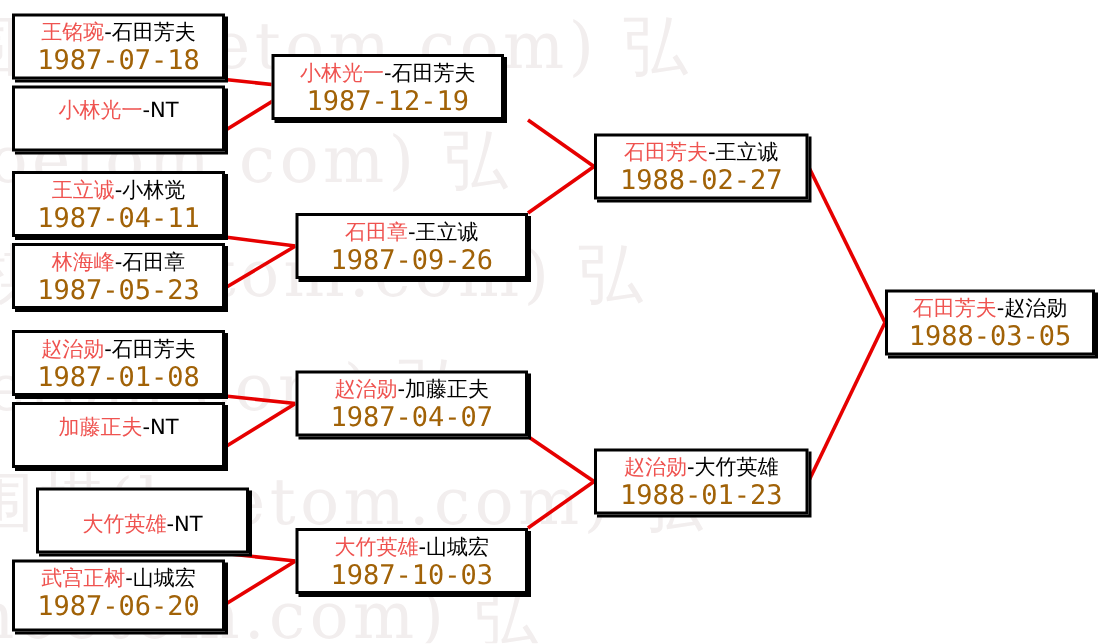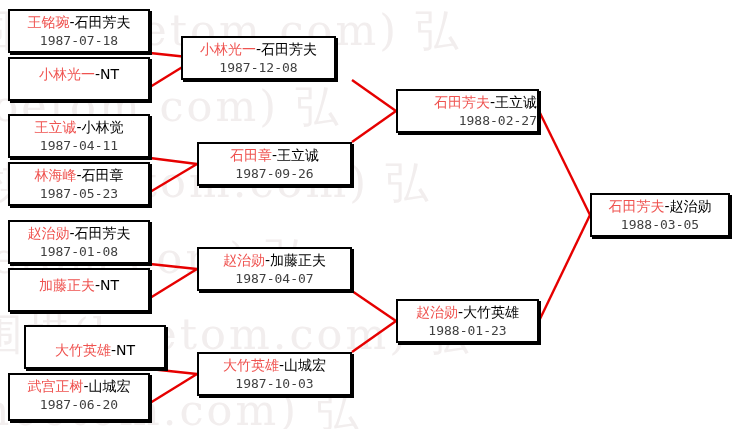--- a/index.html
+++ b/index.html
@@ -67,23 +67,23 @@
     font-size: 14px;
     line-height: 19px;
     white-space: nowrap;
     color: #000000;
   }
   .match .players .w { color: #ef5350; }
   .match .players .l { color: #000000; }
   .match .players .sep { color: #000000; }
   .match .date {
     font-family: "DejaVu Sans Mono", "Liberation Mono", monospace;
-    font-size: 13px;
+    font-size: 18px;
     line-height: 17px;
-    color: #404040;
+    color: #a16207;
     letter-spacing: 0px;
   }
   .match.tall { padding-top: 6px; }
 </style>
 </head>
 <body>
 
 <div id="bracket">
 
   <div class="wm-layer">
@@ -137,35 +137,35 @@
       </div>
       <div class="match tall" style="left: 24px; top: 325px; width: 142px; height: 44px; border-color: rgb(0, 0, 0); justify-content: center;">
         <div class="players"><span class="w" style="color: rgb(239, 83, 80);">大竹英雄</span><span class="sep">-</span><span class="l" style="color: rgb(0, 0, 0);">NT</span></div>
       </div>
       <div class="match" style="left: 8px; top: 373px; width: 142px; height: 48px; border-color: rgb(0, 0, 0); text-align: right;">
         <div class="players"><span class="w" style="color: rgb(239, 83, 80);">武宫正树</span><span class="sep">-</span><span class="l" style="color: rgb(0, 0, 0);">山城宏</span></div>
         <div class="date">1987-06-20</div>
       </div>
       <div class="match" style="left: 181px; top: 36px; width: 155px; height: 44px; border-color: rgb(0, 0, 0); text-align: center;">
         <div class="players"><span class="w" style="color: rgb(239, 83, 80);">小林光一</span><span class="sep">-</span><span class="l" style="color: rgb(0, 0, 0);">石田芳夫</span></div>
-        <div class="date">1987-12-08</div>
+        <div class="date">1987-12-19</div>
       </div>
       <div class="match" style="left: 197px; top: 142px; width: 155px; height: 44px; border-color: rgb(0, 0, 0);">
         <div class="players"><span class="w" style="color: rgb(239, 83, 80);">石田章</span><span class="sep">-</span><span class="l" style="color: rgb(0, 0, 0);">王立诚</span></div>
         <div class="date">1987-09-26</div>
       </div>
       <div class="match" style="left: 197px; top: 247px; width: 155px; height: 44px; border-color: rgb(0, 0, 0);">
         <div class="players"><span class="w" style="color: rgb(239, 83, 80);">赵治勋</span><span class="sep">-</span><span class="l" style="color: rgb(0, 0, 0);">加藤正夫</span></div>
         <div class="date">1987-04-07</div>
       </div>
       <div class="match" style="left: 197px; top: 352px; width: 155px; height: 44px; border-color: rgb(0, 0, 0);">
         <div class="players"><span class="w" style="color: rgb(239, 83, 80);">大竹英雄</span><span class="sep">-</span><span class="l" style="color: rgb(0, 0, 0);">山城宏</span></div>
         <div class="date">1987-10-03</div>
       </div>
-      <div class="match" style="left: 396px; top: 89px; width: 143px; height: 44px; border-color: rgb(0, 0, 0); align-items: flex-end;">
+      <div class="match" style="left: 396px; top: 89px; width: 143px; height: 44px; border-color: rgb(0, 0, 0);">
         <div class="players"><span class="w" style="color: rgb(239, 83, 80);">石田芳夫</span><span class="sep">-</span><span class="l" style="color: rgb(0, 0, 0);">王立诚</span></div>
         <div class="date">1988-02-27</div>
       </div>
       <div class="match" style="left: 396px; top: 299px; width: 143px; height: 44px; border-color: rgb(0, 0, 0);">
         <div class="players"><span class="w" style="color: rgb(239, 83, 80);">赵治勋</span><span class="sep">-</span><span class="l" style="color: rgb(0, 0, 0);">大竹英雄</span></div>
         <div class="date">1988-01-23</div>
       </div>
       <div class="match" style="left: 590px; top: 193px; width: 140px; height: 44px; border-color: rgb(0, 0, 0);">
         <div class="players"><span class="w" style="color: rgb(239, 83, 80);">石田芳夫</span><span class="sep">-</span><span class="l" style="color: rgb(0, 0, 0);">赵治勋</span></div>
         <div class="date">1988-03-05</div>

